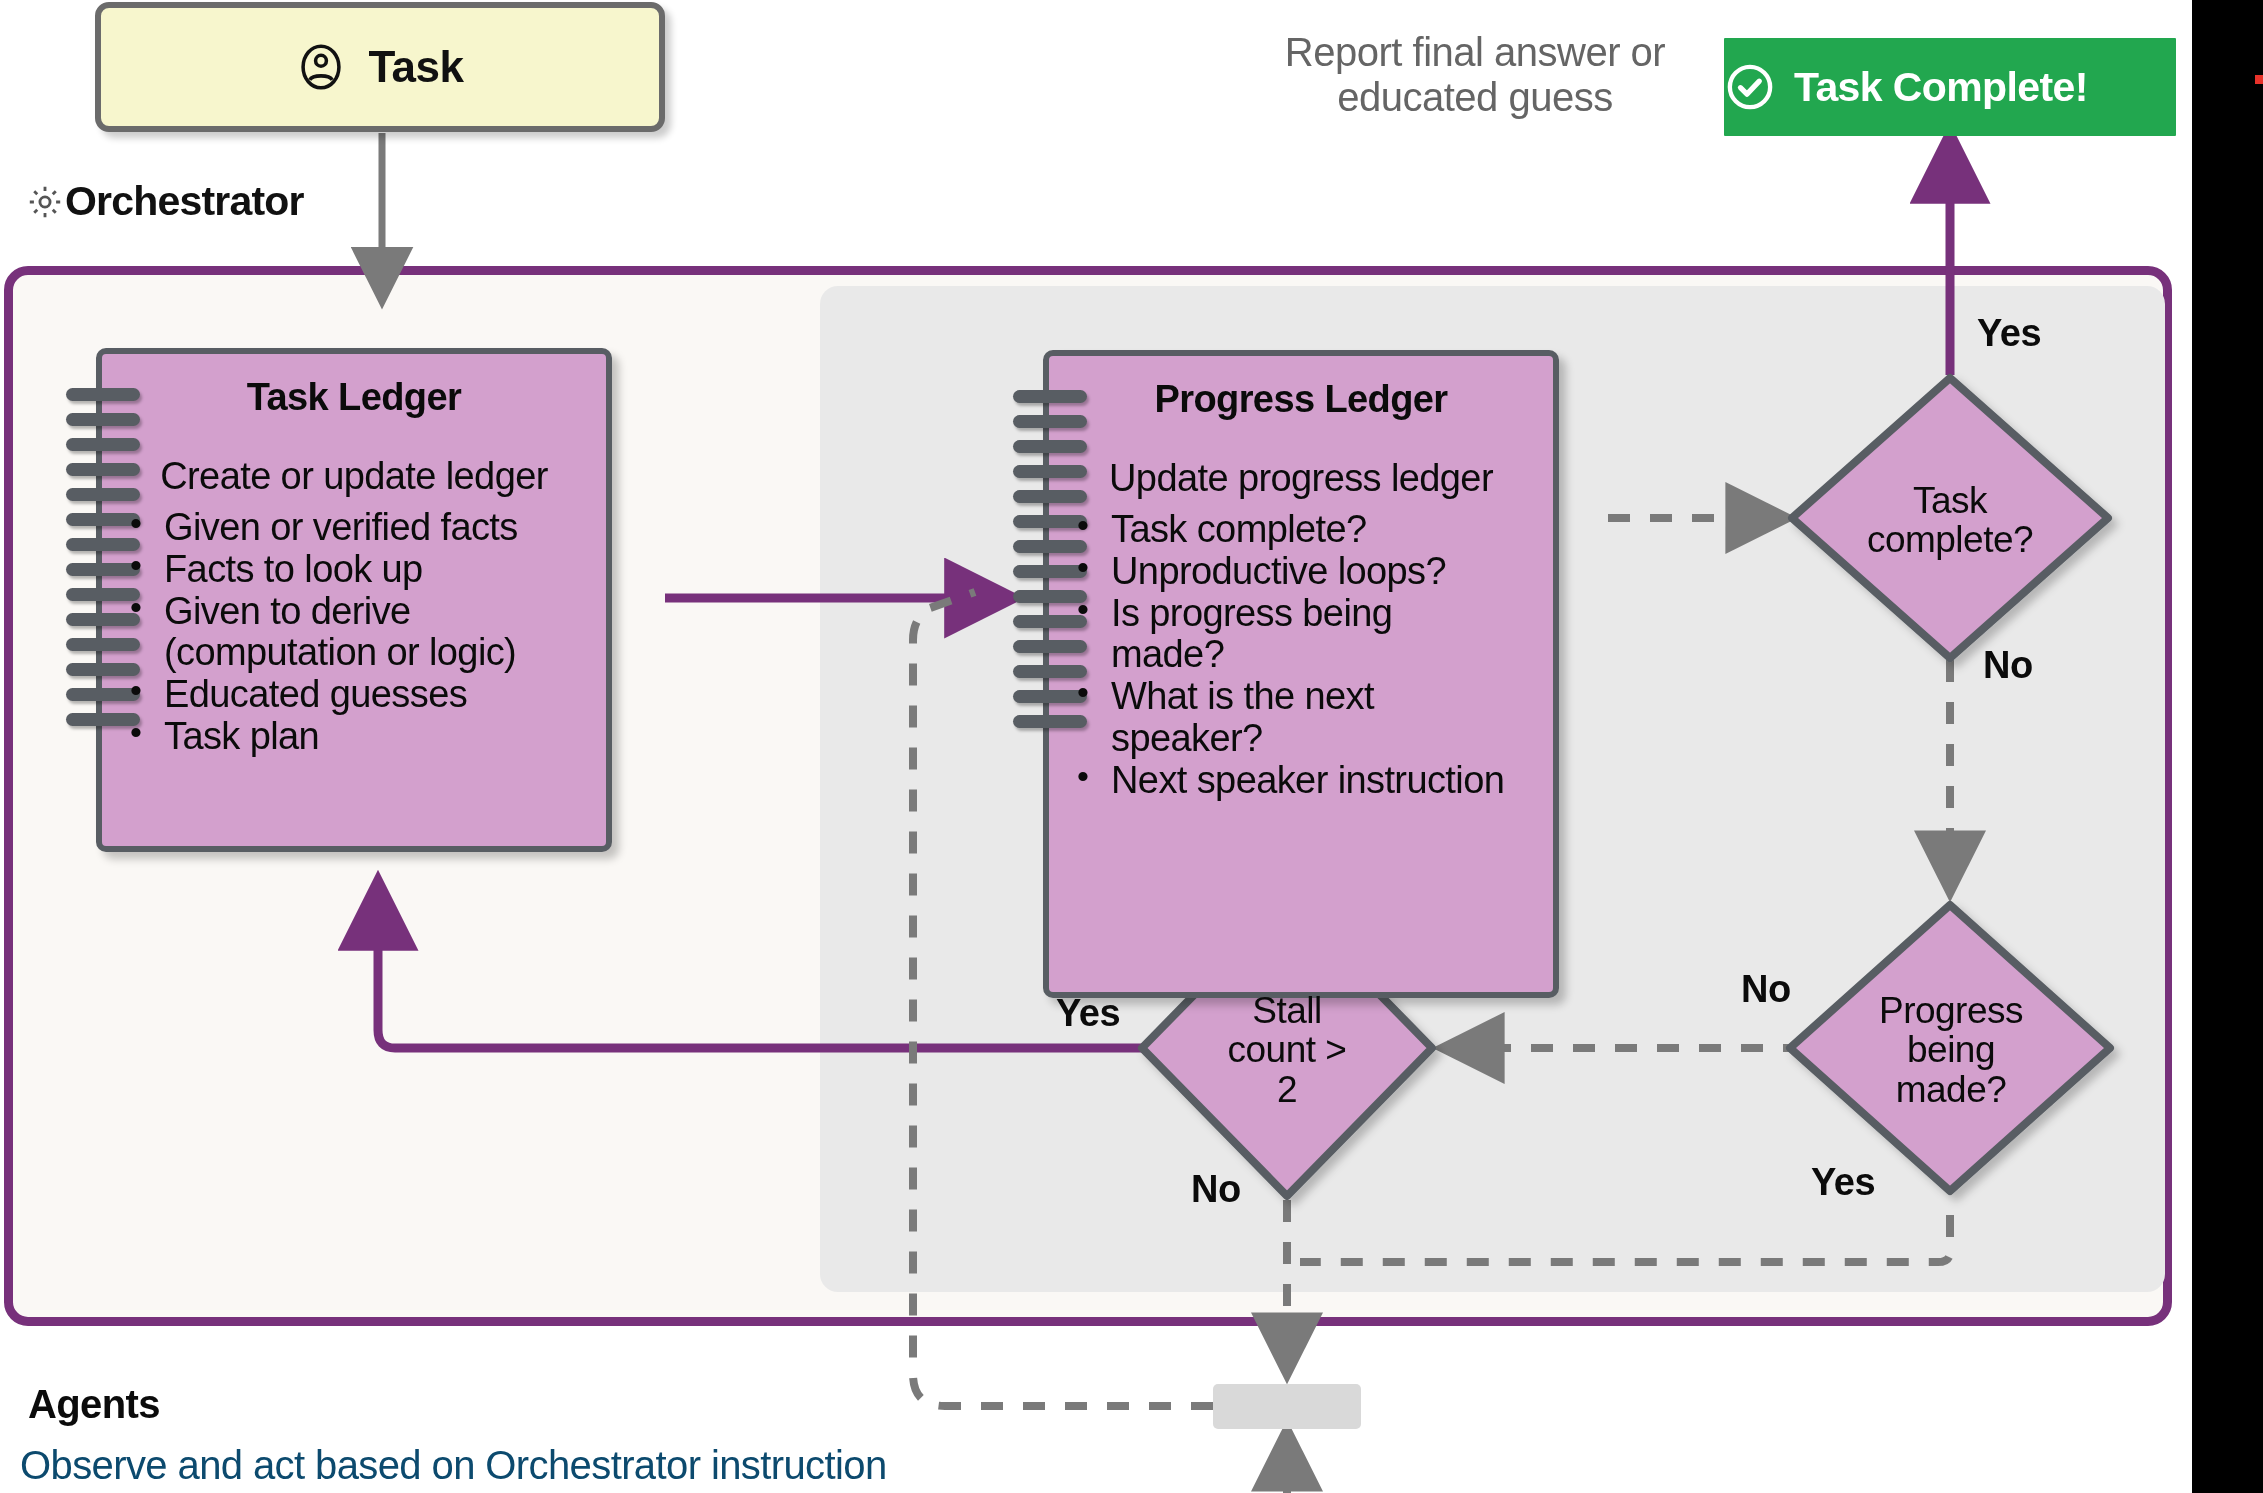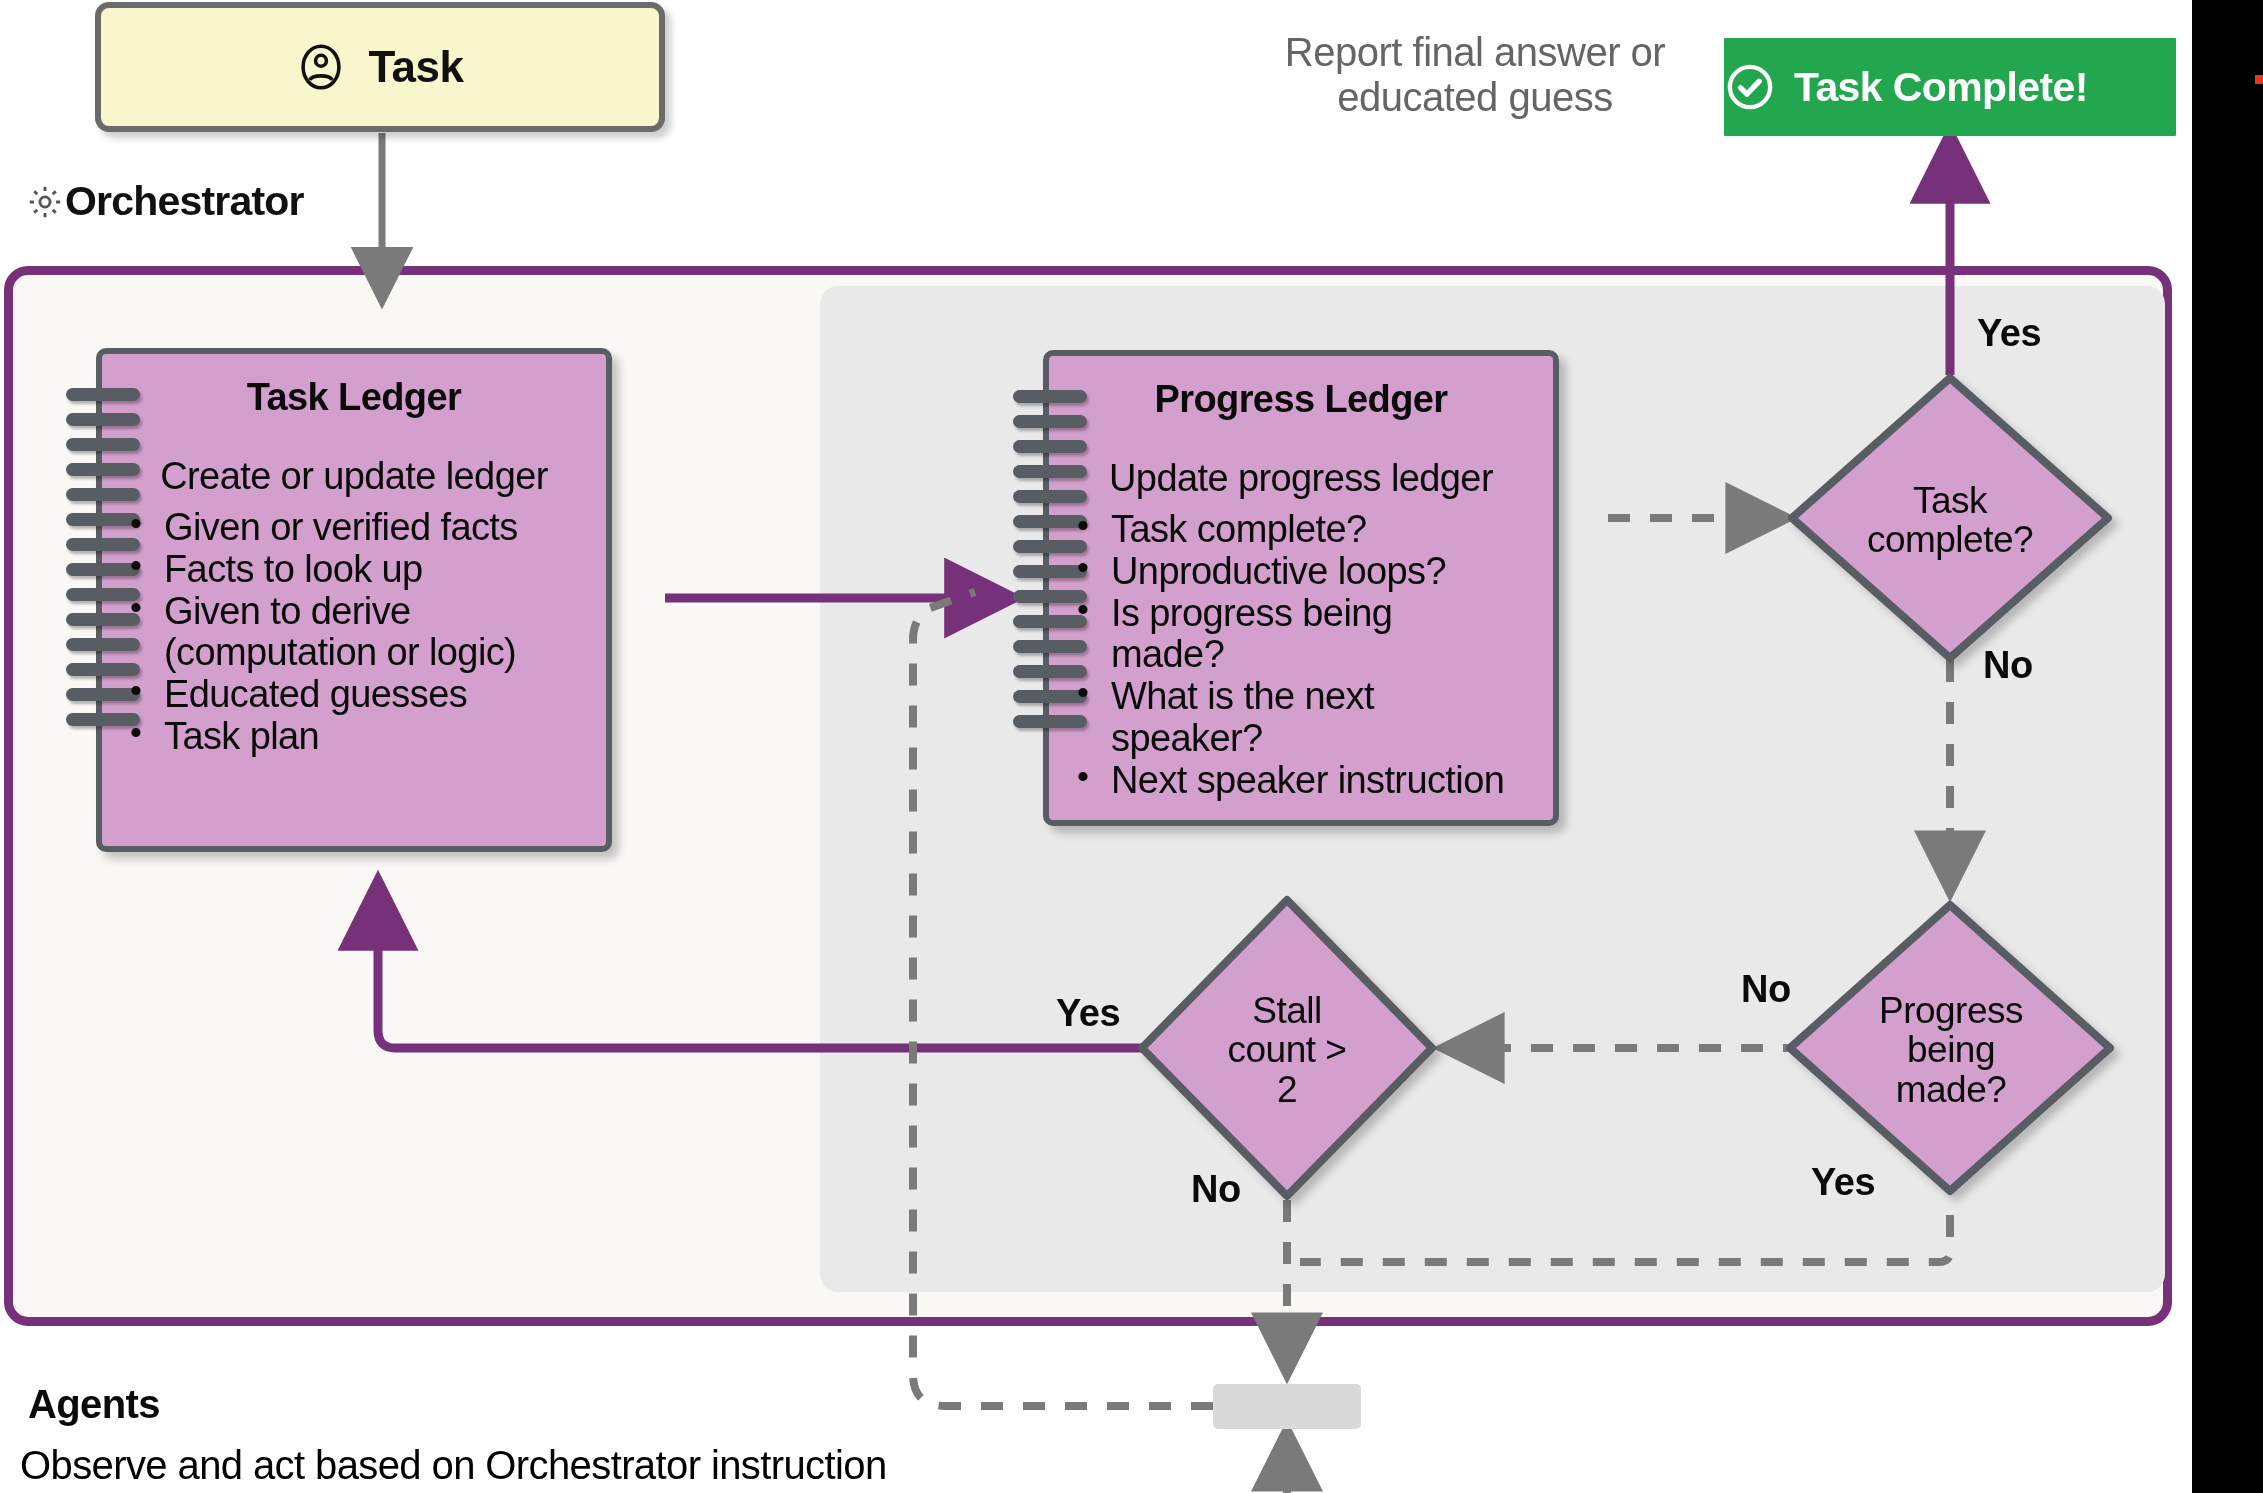--- a/index.html
+++ b/index.html
@@ -125,21 +125,21 @@
     margin: 0 0 3px 0;
   }
   .ledger li::before {
     content: "\2022";
     position: absolute;
     left: -34px;
     top: -2px;
     font-size: 34px;
   }
   #task-ledger  { left: 96px;  top: 348px; width: 516px; height: 504px; }
-  #progress-ledger { left: 1043px; top: 350px; width: 516px; height: 476px; }
+  #progress-ledger { left: 1043px; top: 350px; width: 516px; height: 648px; }
 
   
   .rings {
     position: absolute;
     left: -36px;
     top: 34px;
     width: 74px;
     display: flex;
     flex-direction: column;
     gap: 12px;
@@ -207,21 +207,21 @@
     left: 28px; top: 1382px;
     font-size: 40px;
     font-weight: bold;
     color: #0b0b0b;
     letter-spacing: -0.6px;
   }
   .agents-sub {
     position: absolute;
     left: 20px; top: 1443px;
     font-size: 40px;
-    color: #000000;
+    color: #0c4a6e;
     letter-spacing: -0.6px;
   }
 
   
   .stub-box {
     position: absolute;
     left: 1213px; top: 1384px;
     width: 148px; height: 45px;
     background: #d9d9d9;
     border-radius: 5px;

